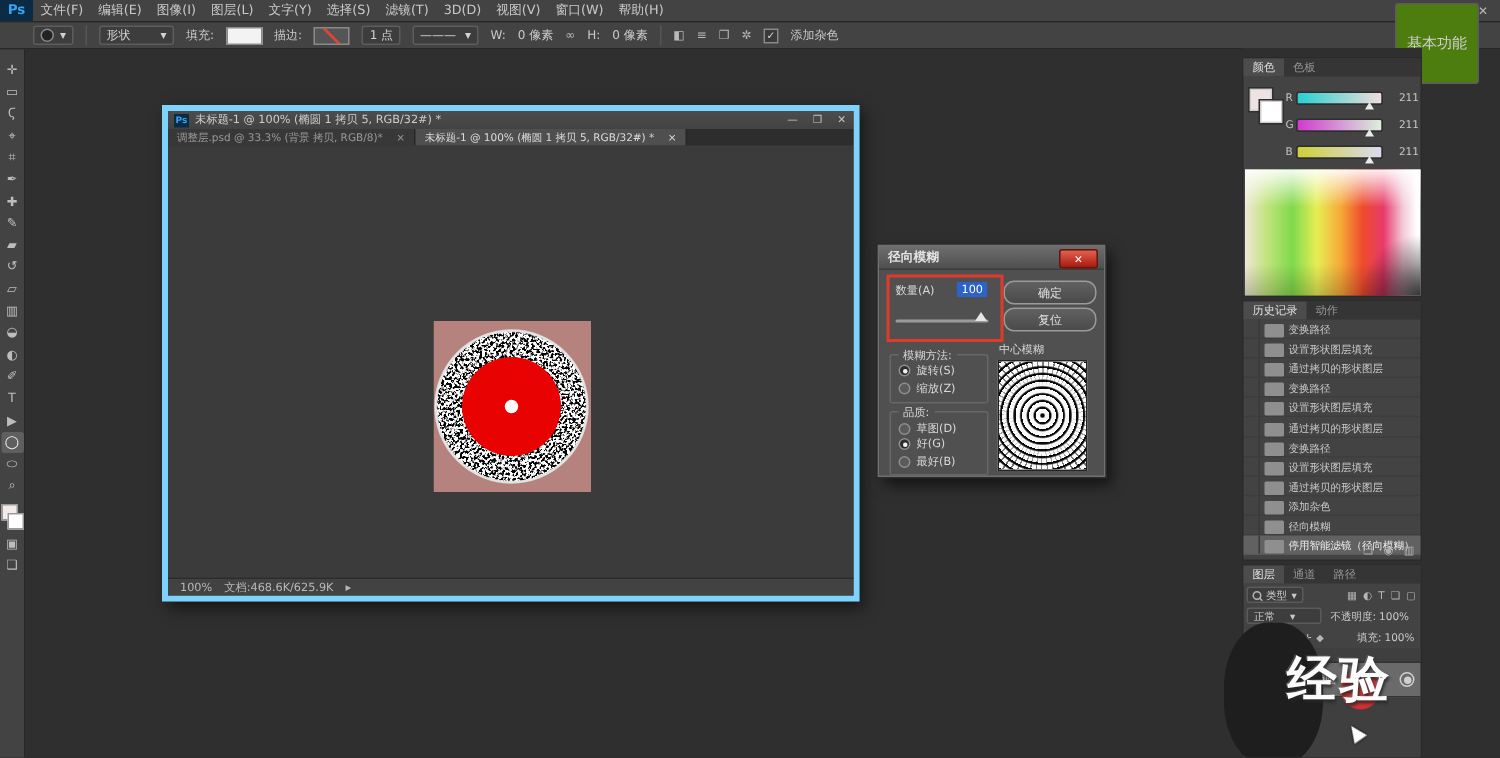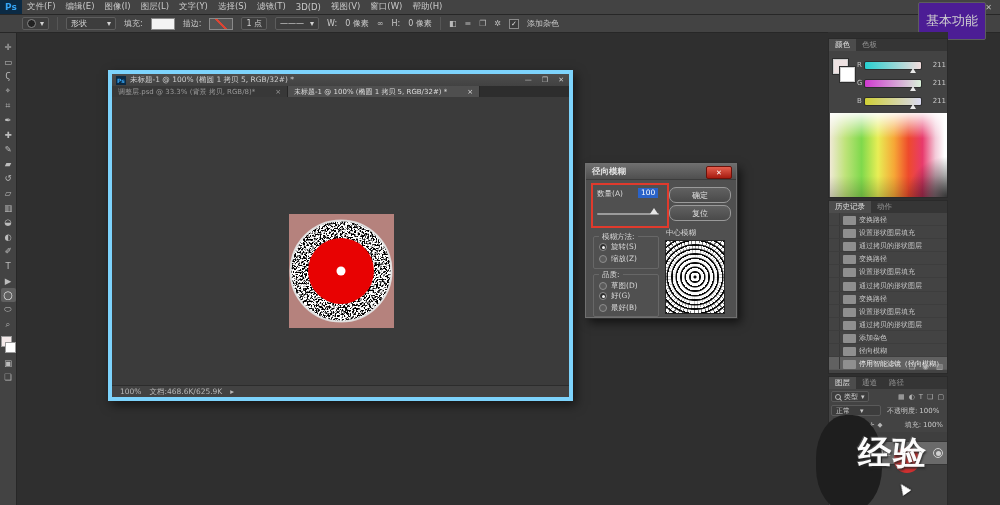--- a/index.html
+++ b/index.html
@@ -19,38 +19,38 @@
   #win-controls{position:absolute;right:8px;top:0;height:14px;display:flex;gap:16px;align-items:center;color:#bdbdbd;font-size:8px}
 
   #optionsbar{left:0;top:15px;width:1000px;height:17px;background:#434343;border-bottom:1px solid #272727;display:flex;align-items:center;gap:8px;font-size:8px;color:#c9c9c9;z-index:19}
   .opt-sep{width:1px;height:13px;background:#565656}
   .dd{border:1px solid #5d5d5d;background:#3d3d3d;border-radius:2px;padding:0 4px;height:11px;display:flex;align-items:center;gap:4px;color:#d2d2d2}
   .swatch{width:22px;height:10px;border:1px solid #8a8a8a;display:inline-block}
   .swatch.fill{background:#f3f3f3}
   .swatch.stroke{background:#555;background-image:linear-gradient(45deg,transparent 45%,#d43 45%,#d43 55%,transparent 55%)}
   .mini-icon{color:#b9b9b9;font-size:8px}
   .cbx{width:8px;height:8px;border:1px solid #8a8a8a;background:#3a3a3a;color:#ddd;font-size:7px;line-height:8px;text-align:center;display:inline-block}
-  .workspace-btn{position:absolute;right:14px;top:2px;font-size:13px;color:#d0d0d0;background:#4c1d95;border:1px solid #5d5d5d;border-radius:2px;padding:9px 7px}
+  .workspace-btn{position:absolute;right:14px;top:2px;font-size:10px;color:#d0d0d0;background:#4d7c0f;border:1px solid #5d5d5d;border-radius:2px;padding:19px 7px}
 
   
   #toolbar{left:0;top:32px;width:17px;height:473px;background:#434343;border-right:1px solid #272727;z-index:18;display:flex;flex-direction:column;align-items:center;padding-top:7px;box-sizing:border-box}
   .tool{width:15px;height:14px;display:flex;align-items:center;justify-content:center;font-size:8.5px;color:#bdbdbd;margin-bottom:0.6px}
   .tool.sel{background:#5f5f5f;border-radius:2px;color:#f0f0f0}
   .fgbg{position:relative;width:15px;height:20px;margin-top:4px}
   .fgbg .fg{position:absolute;left:0;top:0;width:9px;height:9px;background:#f4eaea;border:1px solid #9a9a9a}
   .fgbg .bg{position:absolute;left:4px;top:6px;width:9px;height:9px;background:#fff;border:1px solid #9a9a9a}
 
   
   #docwin{left:108px;top:70px;width:457px;height:323px;background:#3b3b3b;border:4px solid #7dd3fc;box-shadow:3px 4px 10px rgba(0,0,0,.55);z-index:10}
   #doc-titlebar{position:absolute;left:0;top:0;width:100%;height:12px;background:linear-gradient(#4d4d4d,#424242);display:flex;align-items:center;gap:4px;padding:0 4px;box-sizing:border-box}
   .mini-ps{width:10px;height:9px;background:#0b2a44;color:#35a4f4;font-size:6px;font-weight:bold;display:flex;align-items:center;justify-content:center}
   #doc-title{font-size:7.5px;color:#cccccc;white-space:nowrap}
   #doc-controls{position:absolute;right:5px;top:0;height:12px;display:flex;gap:10px;align-items:center;color:#c4c4c4;font-size:7px}
   #doc-tabs{position:absolute;left:0;top:12px;width:100%;height:11px;background:#2d2d2d;display:flex}
-  .doc-tab{font-size:7px;color:#9a9a9a;padding:0 6px;display:flex;align-items:center;gap:20px;background:#383838;border-right:1px solid #262626;white-space:nowrap}
+  .doc-tab{font-size:7px;color:#9a9a9a;padding:0 6px;display:flex;align-items:center;gap:9px;background:#383838;border-right:1px solid #262626;white-space:nowrap}
   .doc-tab.active{background:#4f4f4f;color:#dcdcdc}
   #doc-canvas{position:absolute;left:0;top:23px;width:100%;height:288px;background:#3b3b3b;overflow:hidden}
   #doc-status{position:absolute;left:0;bottom:0;width:100%;height:12px;background:#424242;border-top:1px solid #2c2c2c;display:flex;align-items:center;gap:8px;font-size:7.5px;color:#b8b8b8;padding:0 8px;box-sizing:border-box}
 
   
   #dialog{left:585px;top:163px;width:152px;height:155px;background:#505050;border:1px solid #707070;outline:1px solid #2a2a2a;box-shadow:4px 5px 9px rgba(0,0,0,.6);z-index:30;box-sizing:border-box}
   #dlg-title{position:absolute;left:0;top:0;width:100%;height:15px;background:linear-gradient(#6e6e6e,#4f4f4f);border-bottom:1px solid #3c3c3c;display:flex;align-items:center}
   #dlg-title .t{font-size:8.5px;color:#e2e2e2;font-weight:bold;margin-left:6px}
   #dlg-close{position:absolute;right:4px;top:2px;width:24px;height:11px;background:linear-gradient(#e5604f,#a61b10);border:1px solid #6c120a;border-radius:2px;color:#fff;font-size:7px;display:flex;align-items:center;justify-content:center}
   .annot{position:absolute;left:5px;top:19px;width:74px;height:41px;border:2px solid #e03a2c;z-index:3}

